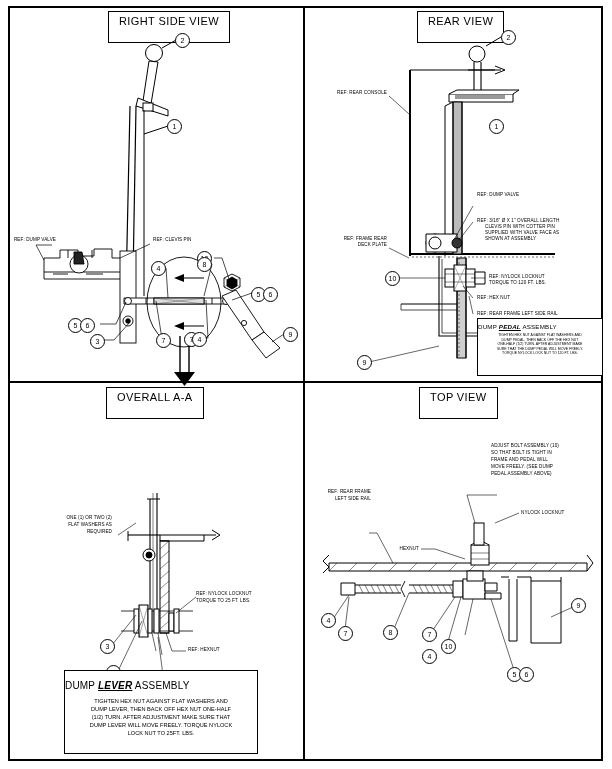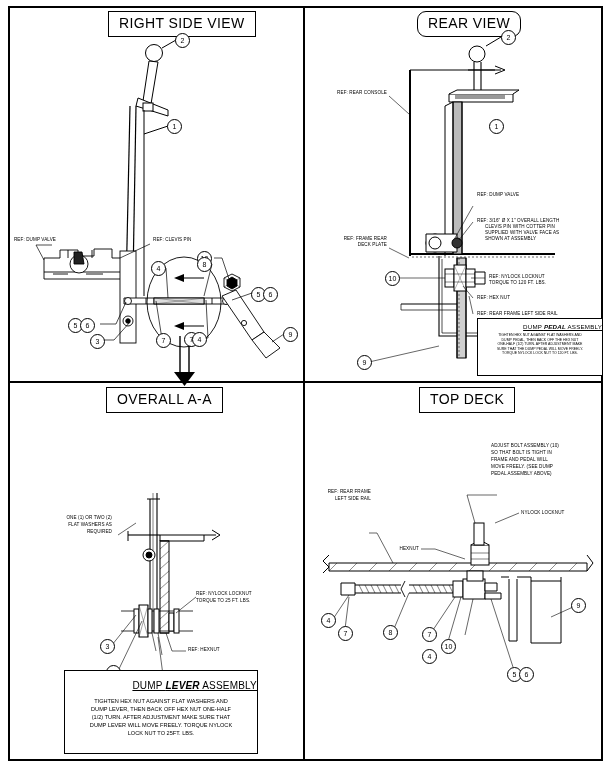--- a/index.html
+++ b/index.html
@@ -8,28 +8,28 @@
   .sheet{position:absolute;left:8px;top:6px;width:595px;height:755px;
          border:2px solid #000;box-sizing:border-box;}
   .vdiv{position:absolute;left:303px;top:6px;width:2px;height:755px;background:#000;}
   .hdiv{position:absolute;left:8px;top:381px;width:595px;height:2px;background:#000;}
   .q{position:absolute;}
   #q-right-side{left:8px;top:6px;width:295px;height:375px;}
   #q-rear{left:305px;top:6px;width:298px;height:375px;}
   #q-section{left:8px;top:383px;width:295px;height:378px;}
   #q-top{left:305px;top:383px;width:298px;height:378px;}
   .vtitle{position:absolute;border:1px solid #000;background:#fff;
-          font-size:14px;letter-spacing:.4px;padding:3px 10px 5px 10px;
+          font-size:11px;letter-spacing:.4px;padding:3px 10px 15px 10px;
           text-align:left;white-space:nowrap;}
   svg{position:absolute;left:0;top:0;overflow:visible;}
   .lbl{position:absolute;font-size:4.6px;line-height:6px;letter-spacing:.1px;
        white-space:nowrap;}
   .lbl.r{text-align:right;}
   .note{position:absolute;border:1px solid #000;background:#fff;box-sizing:border-box;}
-  .note .nh{text-align:right;font-size:6.2px;letter-spacing:.2px;padding-top:4px;text-decoration:underline;}
+  .note .nh{text-align:left;font-size:6.2px;letter-spacing:.2px;padding-top:4px;}
   .note .nb{text-align:center;font-size:3.5px;line-height:4.6px;padding:3px 4px 4px 4px;}
   #lever-note{left:64px;top:670px;width:194px;height:84px;}
   #lever-note .nh{font-size:10px;padding-top:9px;}
   #lever-note .nb{font-size:5.6px;line-height:8px;padding:6px 9px 0 9px;}
   .nh i{font-style:italic;font-weight:bold;text-decoration:underline;}
   .bal{position:absolute;width:13px;height:13px;border:1px solid #000;
        border-radius:50%;background:#fff;font-size:7px;line-height:13px;
        text-align:center;}
 </style>
 </head>
@@ -128,21 +128,21 @@
   <div class="bal" style="left:60px;top:312px;">5</div>
   <div class="bal" style="left:72px;top:312px;">6</div>
   <div class="bal" style="left:82px;top:328px;">3</div>
   <div class="bal" style="left:148px;top:327px;">7</div>
   <div class="bal" style="left:176px;top:326px;">7</div>
   <div class="bal" style="left:184px;top:326px;">4</div>
   <div class="bal" style="left:275px;top:321px;">9</div>
 </div>
 
 <div class="q" id="q-rear">
-  <div class="vtitle" style="left:112px;top:5px;border-radius:9px;">REAR VIEW</div>
+  <div class="vtitle" style="left:112px;top:5px;">REAR VIEW</div>
 
   <svg width="298" height="375">
     <g fill="none" stroke="#000" stroke-width="1">
       <circle cx="172" cy="48" r="8" fill="#fff"></circle>
       <path d="M169 56 L169 88 M176 56 L176 88" stroke-width="1.1"></path>
       <path d="M181 40 L196 31"></path>
 
       <path d="M105 64 L105 250" stroke-width="2"></path>
       <path d="M105 64 L190 64"></path>
       <path d="M163 64 L196 64"></path>
@@ -298,21 +298,21 @@
       <div>TIGHTEN HEX NUT AGAINST FLAT WASHERS AND</div>
       <div>DUMP LEVER, THEN BACK OFF HEX NUT ONE-HALF</div>
       <div>(1/2) TURN. AFTER ADJUSTMENT MAKE SURE THAT</div>
       <div>DUMP LEVER WILL MOVE FREELY. TORQUE NYLOCK</div>
       <div>LOCK NUT TO 25FT. LBS.</div>
     </div>
   </div>
 </div>
 
 <div class="q" id="q-top">
-  <div class="vtitle" style="left:114px;top:4px;">TOP DECK</div>
+  <div class="vtitle" style="left:114px;top:4px;">TOP VIEW</div>
 
   <svg width="298" height="378">
     <g fill="none" stroke="#000" stroke-width="1">
 
       <path d="M24 180 L282 180 L282 188 L24 188 Z" fill="#fff"></path>
       <g stroke-width="0.45">
         <path d="M24 188 L32 180 M44 188 L52 180 M64 188 L72 180 M84 188 L92 180
                  M104 188 L112 180 M124 188 L132 180 M144 188 L152 180 M164 188 L172 180
                  M184 188 L192 180 M204 188 L212 180 M224 188 L232 180 M244 188 L252 180
                  M264 188 L272 180"></path>

